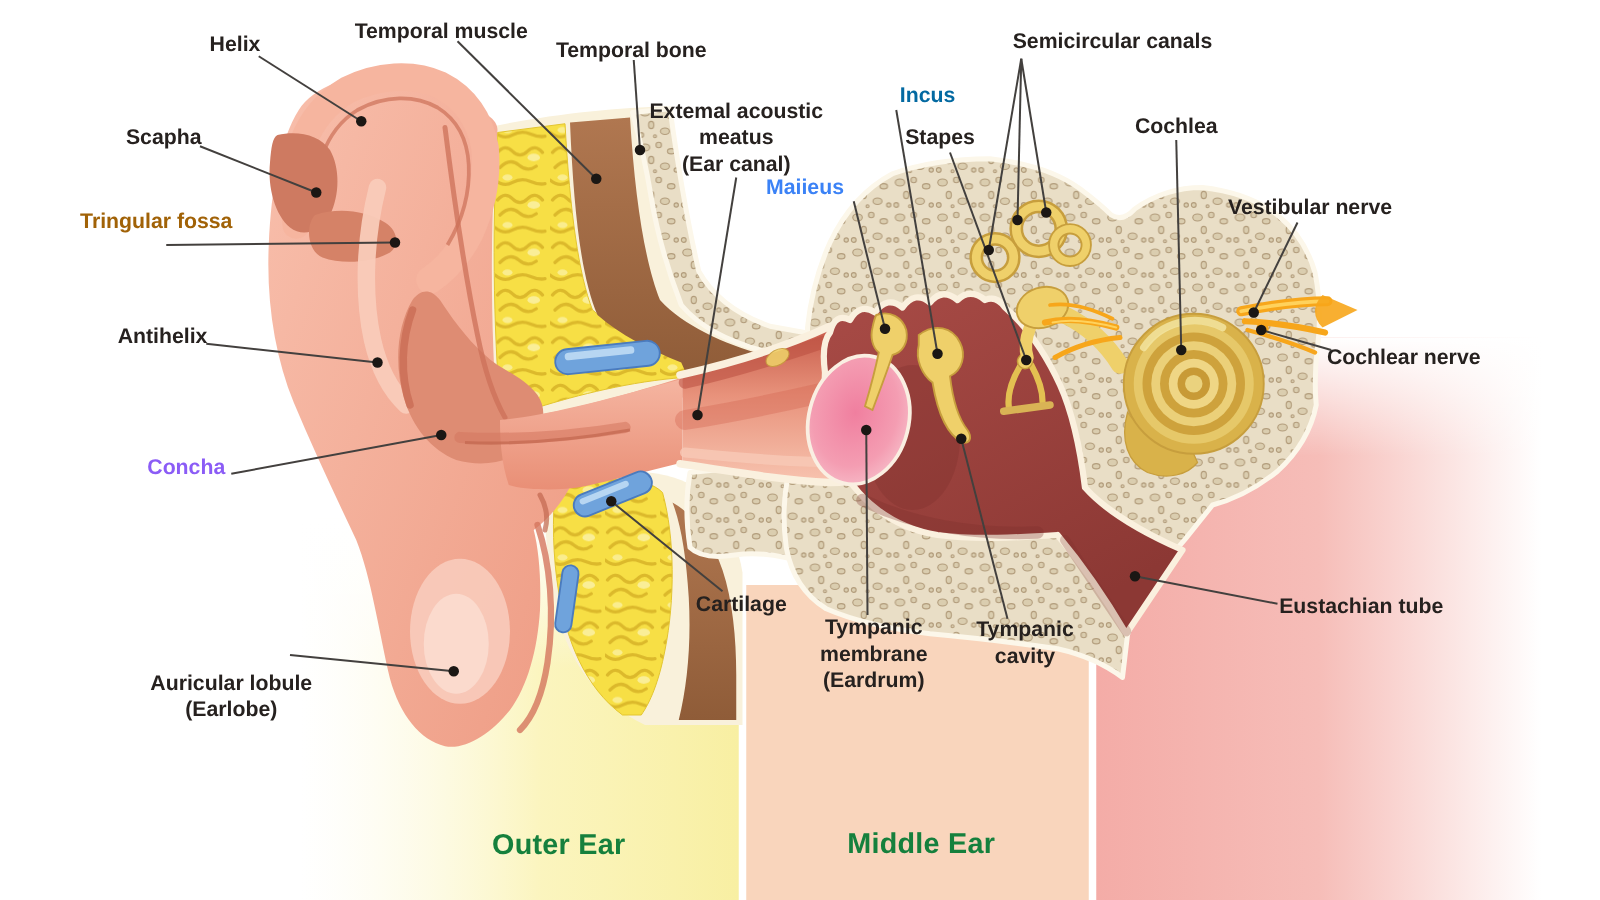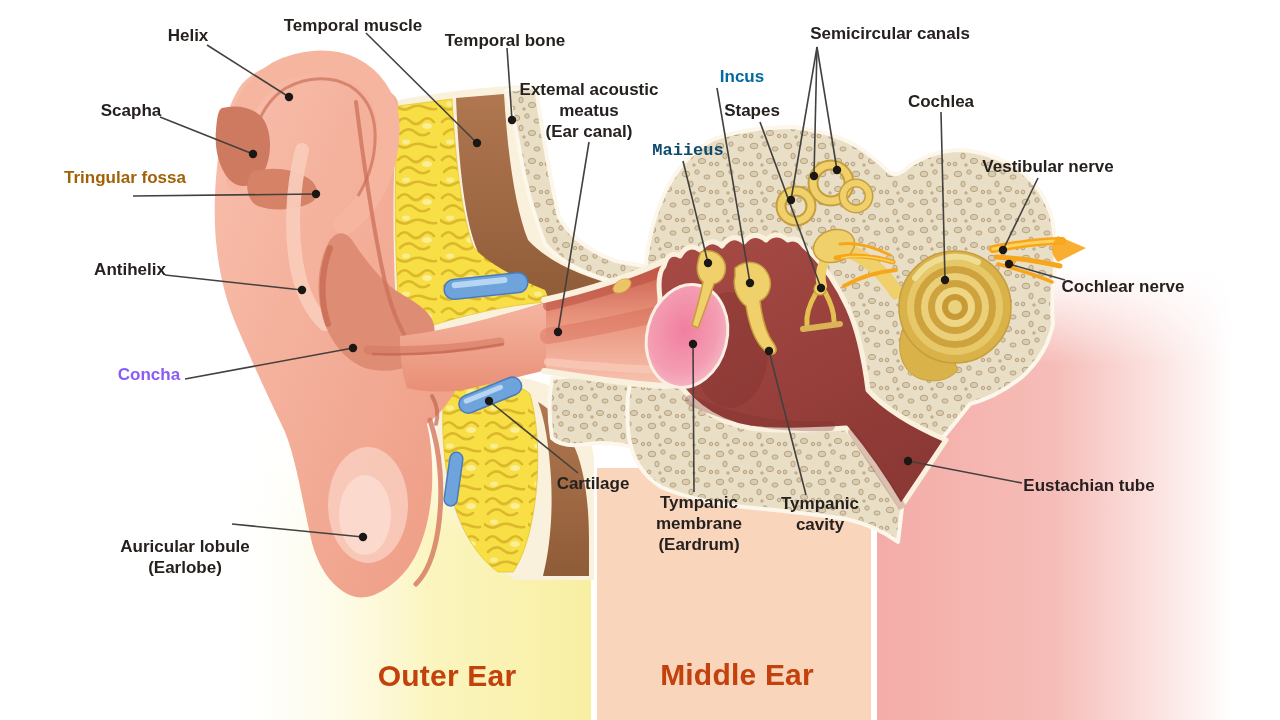--- a/index.html
+++ b/index.html
@@ -1,22 +1,22 @@
 <!DOCTYPE html>
 <html><head>
 <meta charset="utf-8">
 <style>
   html,body{margin:0;padding:0;background:#fff;}
   #stage{position:relative;width:1272px;height:720px;overflow:hidden;background:#fff;
          font-family:"Liberation Sans",sans-serif;}
   #art{position:absolute;left:0;top:0;}
   .lbl{position:absolute;transform:translate(-50%,-50%);text-align:center;
        font-size:17px;line-height:21px;font-weight:600;color:#26211F;white-space:nowrap;}
-  .sect{position:absolute;transform:translate(-50%,-50%);font-size:30px;font-weight:600;
-        color:#c2410c;letter-spacing:.2px;white-space:nowrap;}
+  .sect{position:absolute;transform:translate(-50%,-50%);font-size:23px;font-weight:600;
+        color:#15803d;letter-spacing:.2px;white-space:nowrap;}
 </style>
 </head>
 <body>
 
 <div id="stage">
 <svg id="art" width="1280" height="720" viewBox="0 0 1280 720">
   <defs>
     <pattern id="spk" width="34" height="28" patternUnits="userSpaceOnUse">
       <rect width="34" height="28" fill="#E9DEC6"></rect>
       <g fill="#DACDAF" stroke="#B29C7B" stroke-width="0.9">
@@ -278,21 +278,21 @@
       <div class="lbl" style="left: 149px; top: 374px; color: #8b5cf6;">
         <div>Concha</div>
       </div>
       <div class="lbl" style="left: 185px; top: 516px; color: rgb(38, 33, 31); margin-top: 41px;">
         <div>Auricular lobule</div>
         <div>(Earlobe)</div>
       </div>
       <div class="lbl" style="left: 593px; top: 483px; color: rgb(38, 33, 31);">
         <div>Cartilage</div>
       </div>
-      <div class="lbl" style="left: 688px; top: 150px; color: #0c4a6e; font-family: Liberation Mono, monospace;">
+      <div class="lbl" style="left: 644px; top: 150px; color: #3b82f6;">
         <div>Maiieus</div>
       </div>
       <div class="lbl" style="left: 709px; top: 76px; color: #0369a1; margin-left: 33px;">
         <div>Incus</div>
       </div>
       <div class="lbl" style="left: 752px; top: 110px; color: rgb(38, 33, 31);">
         <div>Stapes</div>
       </div>
       <div class="lbl" style="left: 850px; top: 33px; color: rgb(38, 33, 31); margin-left: 40px;">
         <div>Semicircular canals</div>

